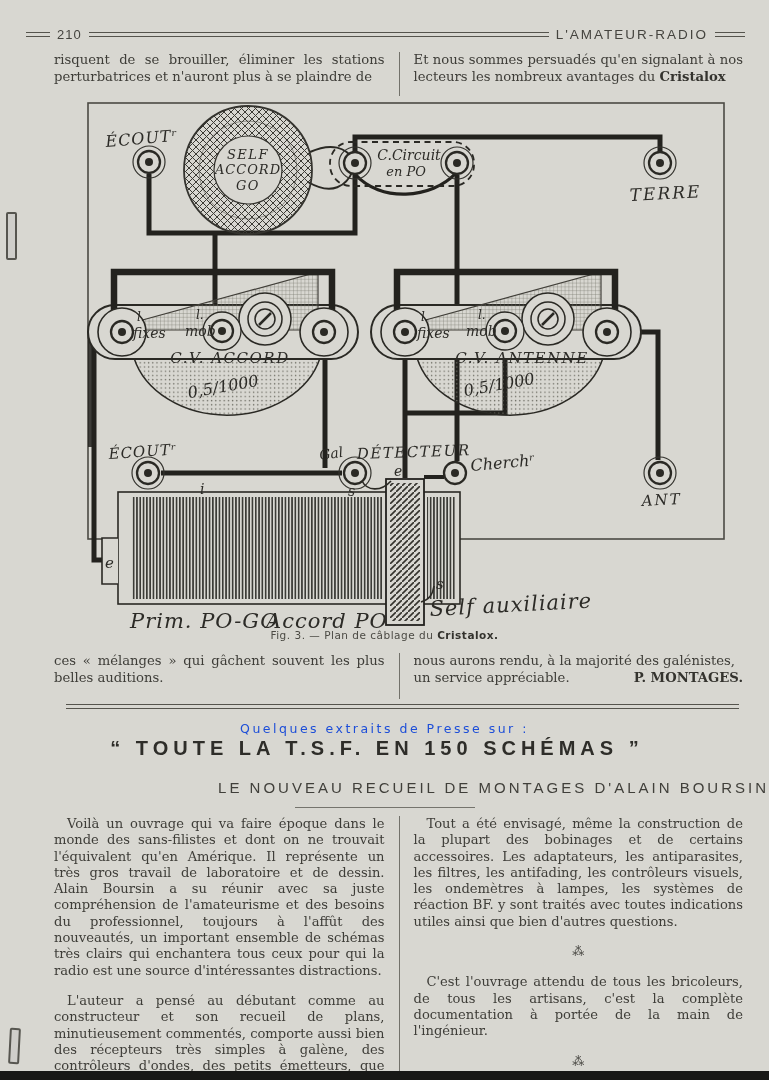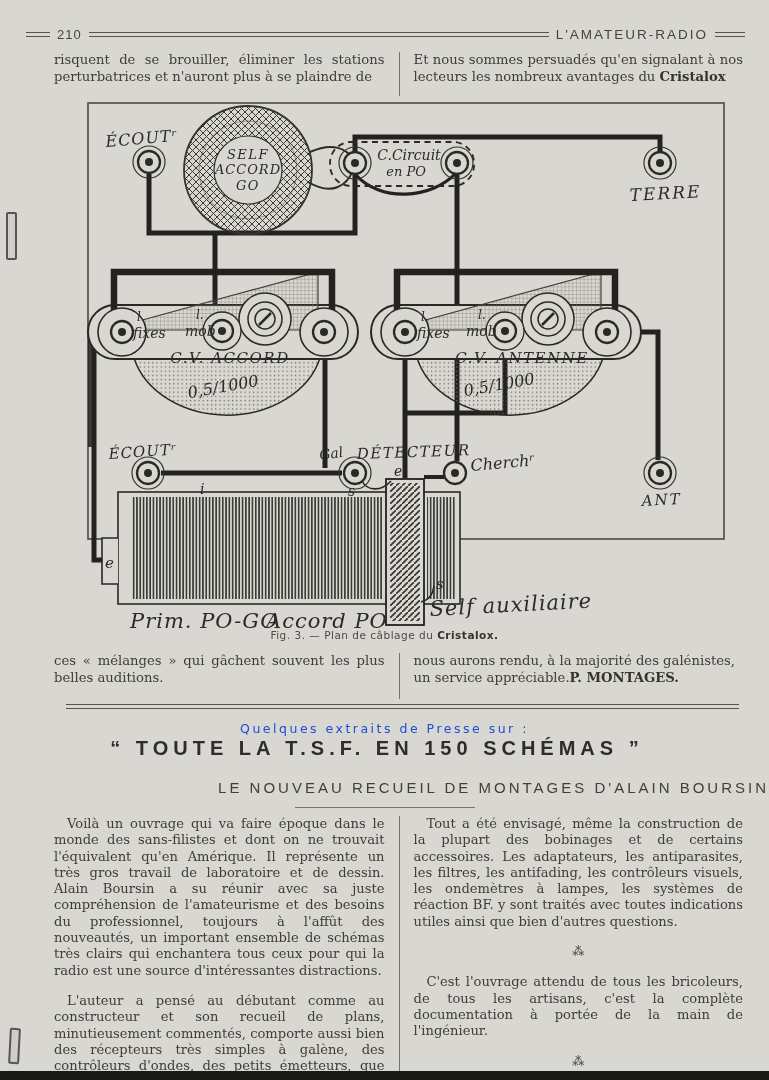--- a/index.html
+++ b/index.html
@@ -13,21 +13,21 @@
   .pagenum{letter-spacing:1px}
   .journal{letter-spacing:2px;font-size:13.5px}
   
   .tworow{position:absolute;left:54px;right:26px;display:flex;}
   .tcol{width:50%;box-sizing:border-box;font-size:13.2px;line-height:16.8px;text-align:justify;}
   .tcol.left{padding-right:14px;}
   .tcol.right{padding-left:14px;border-left:1px solid #72716a;}
   .introrow{top:52px;height:44px}
   .outrorow{top:653px;height:46px}
   b,.bold{font-weight:bold;color:#34332e}
-  .sigline{display:flex;}
+  .sigline{display:flex;justify-content:space-between;}
   
   svg text{fill:#2c2b27;font-family:"DejaVu Serif",serif;}
   .caption{position:absolute;top:629px;left:0;right:0;text-align:center;
            font-family:"DejaVu Sans",sans-serif;font-size:10.5px;color:#4b4a44;letter-spacing:.5px;}
   
   .middivider{position:absolute;top:704px;left:66px;right:30px;}
   
   .kicker{position:absolute;top:721px;left:0;right:0;text-align:center;
           font-family:"DejaVu Sans",sans-serif;font-size:12.5px;letter-spacing:2.5px;color:#1d4ed8;}
   .bigtitle{position:absolute;top:737px;left:0;right:15px;text-align:center;

